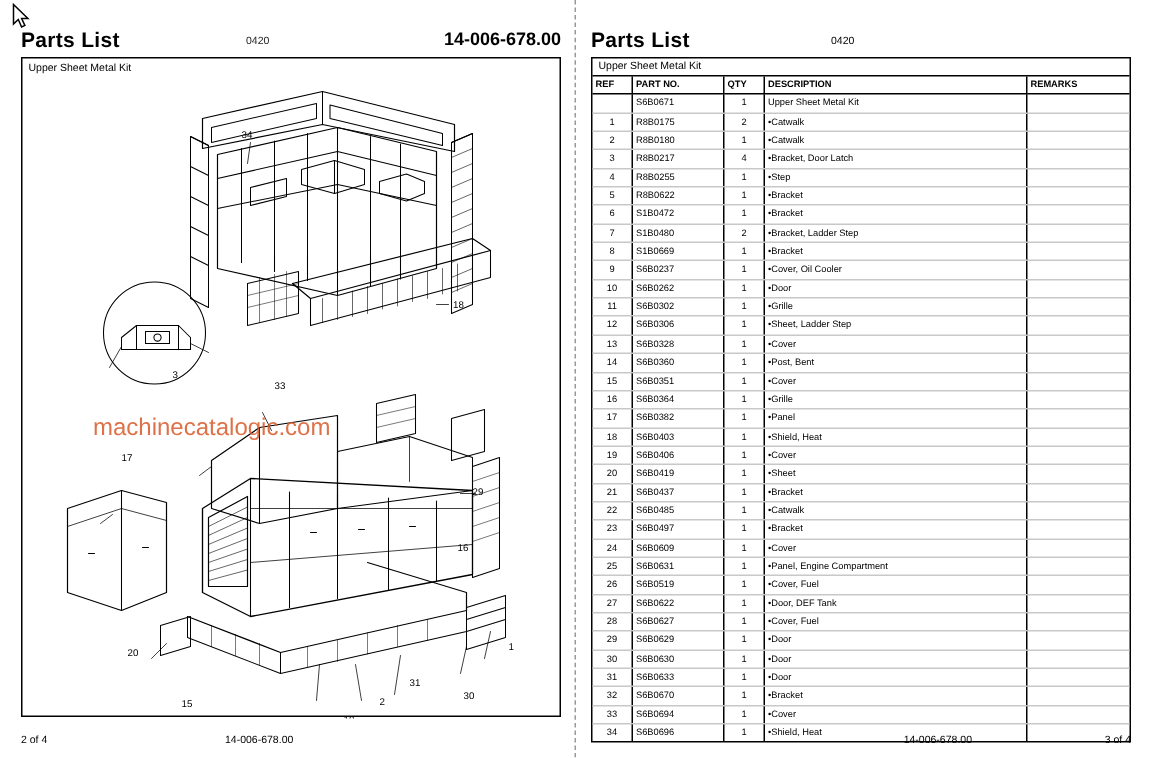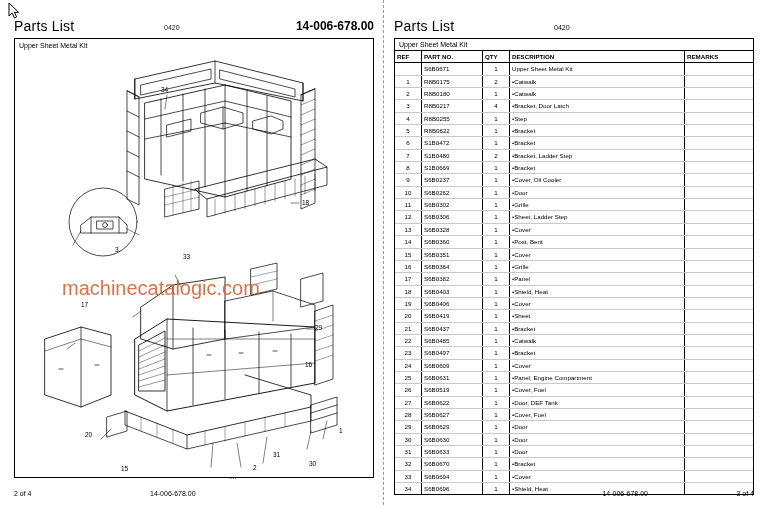--- a/index.html
+++ b/index.html
@@ -39,21 +39,21 @@
   }
 
   .sheet-head {
     display: flex;
     align-items: flex-end;
     position: relative;
     height: 26px;
   }
   .sheet-title {
     font-size: 14px;
-    font-weight: normal;
+    font-weight: bold;
     letter-spacing: .2px;
   }
   .sheet-code {
     position: absolute;
     left: 150px;
     bottom: 3px;
     font-size: 7px;
     color: #222;
   }
   .sheet-docnum {
@@ -83,21 +83,21 @@
     left: 4px;
     top: 3px;
     font-size: 7px;
   }
   .fig-svg { position: absolute; left: 0; top: 0; }
 
   .watermark {
     position: absolute;
     left: 47px;
     top: 238px;
-    font-size: 20px;
+    font-size: 16px;
     color: #d85a2a;
     opacity: .85;
     white-space: nowrap;
     font-family: "Liberation Sans", sans-serif;
     pointer-events: none;
   }
 
   .foot {
     position: absolute;
     bottom: 8px;

